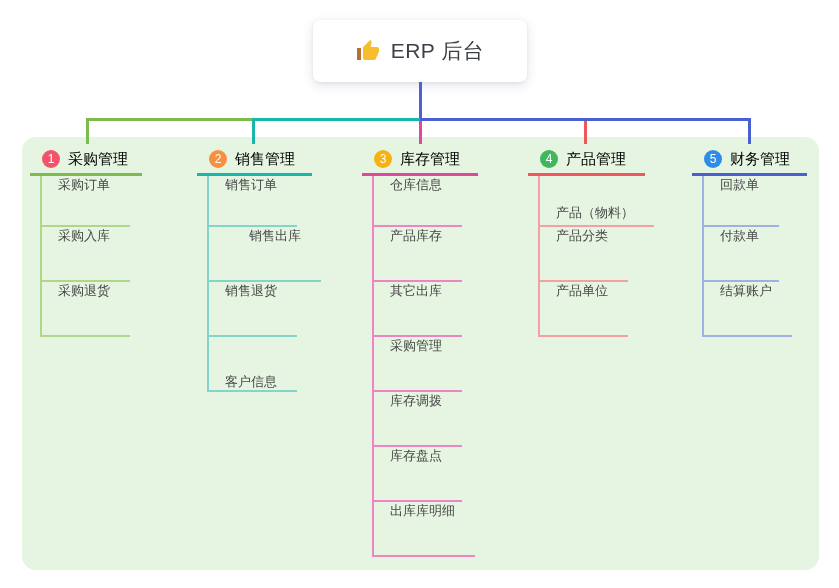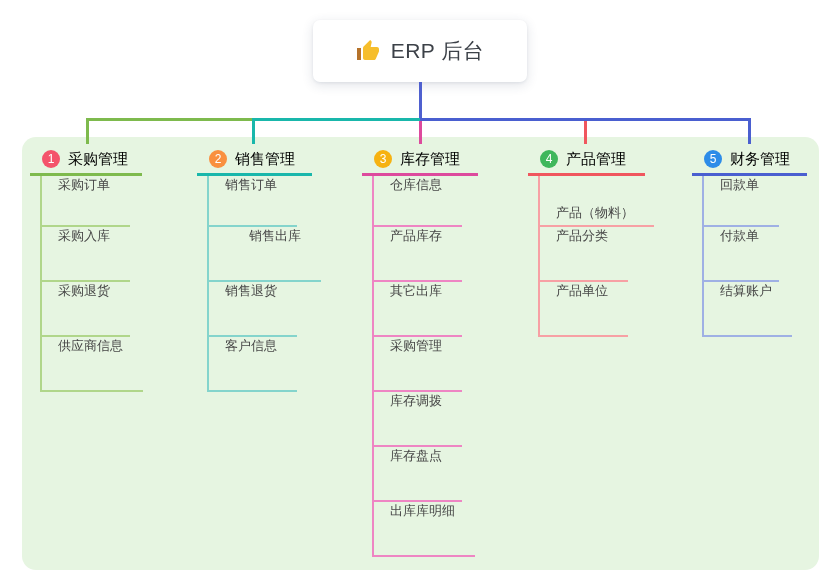--- a/index.html
+++ b/index.html
@@ -75,23 +75,20 @@
   </div>
 
   <div class="child">
     <span class="child-label" style="border-bottom-color: rgb(176, 214, 138);">采购入库</span>
   </div>
 
   <div class="child">
     <span class="child-label" style="border-bottom-color: rgb(176, 214, 138);">采购退货</span>
   </div>
 
-  <div class="child">
-    <span class="child-label" style="border-bottom-color: rgb(176, 214, 138);">供应商信息</span>
-  </div>
 </div>
   </div>
 
   <div class="branch" style="left: 197px; width: 115px;">
     <div class="branch-header" style="border-bottom-color: rgb(25, 183, 171);">
       <span class="badge" style="background-color: rgb(249, 144, 63);">2</span>
       <span class="branch-title">销售管理</span>
     </div>
     <div class="children" style="border-left-color: rgb(132, 212, 204);">
   <div class="child">
@@ -100,21 +97,21 @@
 
   <div class="child">
     <span class="child-label" style="border-bottom-color: rgb(132, 212, 204); padding-left: 40px;">销售出库</span>
   </div>
 
   <div class="child">
     <span class="child-label" style="border-bottom-color: rgb(132, 212, 204);">销售退货</span>
   </div>
 
   <div class="child">
-    <span class="child-label" style="border-bottom-color: rgb(132, 212, 204);">客户信息</span>
+    <span class="child-label" style="border-bottom-color: rgb(132, 212, 204); margin-top: 36px;">客户信息</span>
   </div>
 </div>
   </div>
 
   <div class="branch" style="left: 362px; width: 116px;">
     <div class="branch-header" style="border-bottom-color: rgb(221, 74, 157);">
       <span class="badge" style="background-color: rgb(246, 178, 17);">3</span>
       <span class="branch-title">库存管理</span>
     </div>
     <div class="children" style="border-left-color: rgb(238, 133, 195);">

